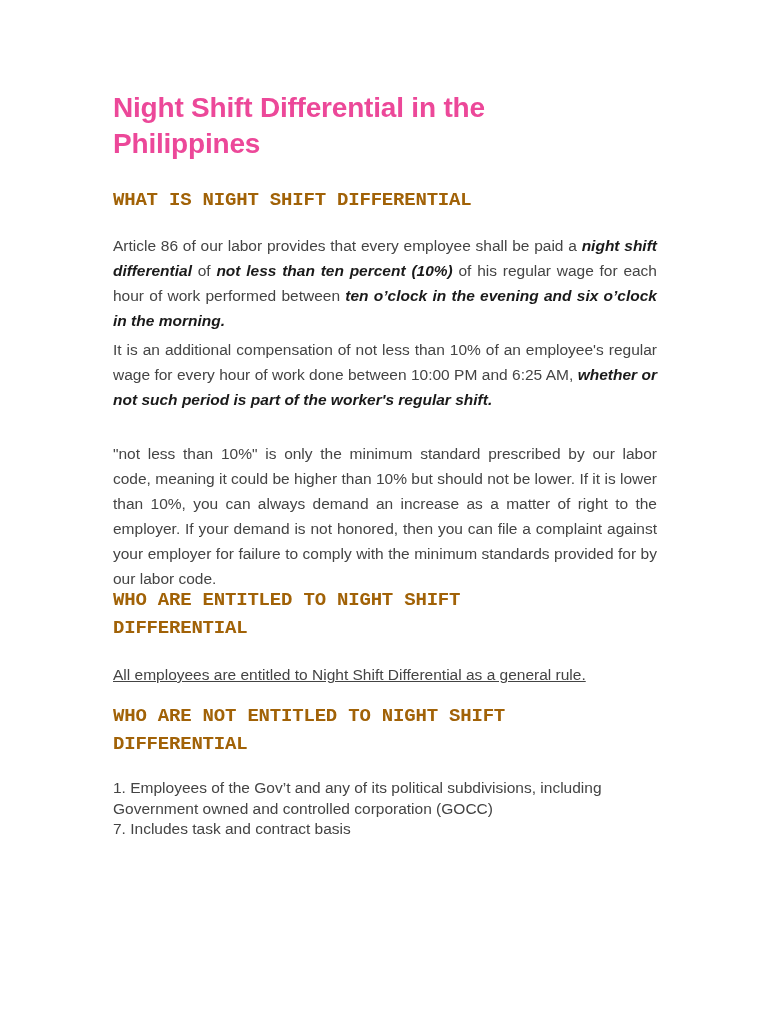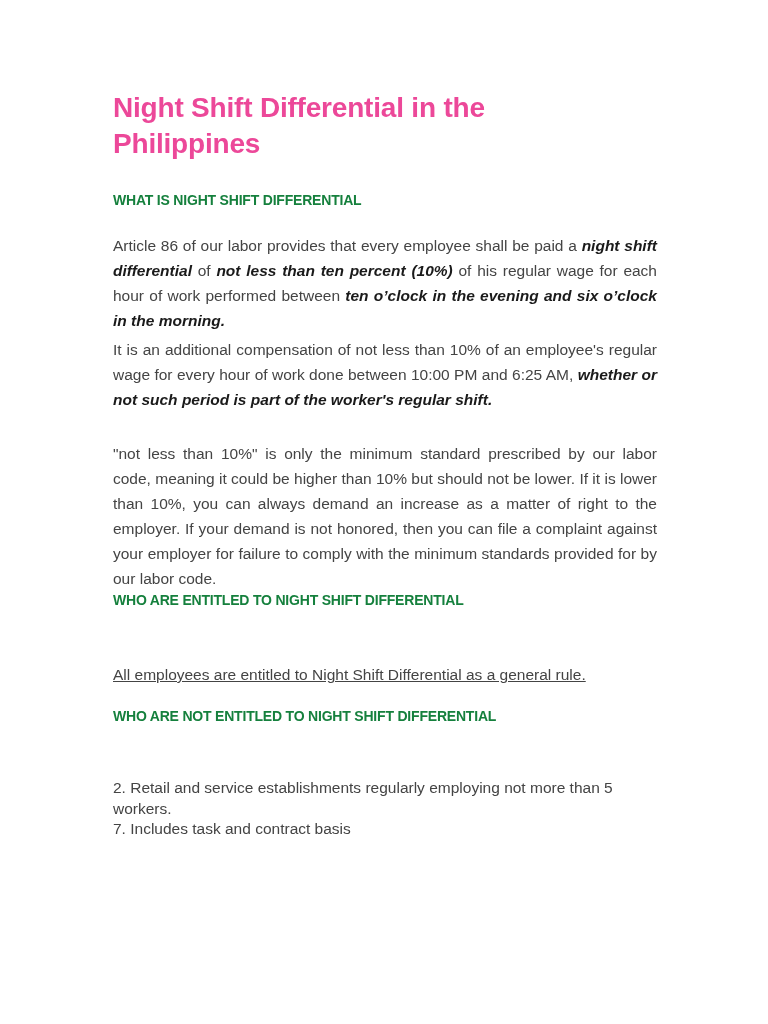--- a/index.html
+++ b/index.html
@@ -23,25 +23,25 @@
     .doc-title {
       font-family: "Liberation Sans", sans-serif;
       font-weight: bold;
       font-size: 28px;
       line-height: 36px;
       color: #ec4899;
       margin: 0 0 17px 0;
       letter-spacing: -0.2px;
     }
     .section-heading {
-      font-family: Liberation Sans, sans-serif;
+      font-family: Liberation Mono, monospace;
       font-weight: bold;
-      font-size: 14px;
+      font-size: 19px;
       line-height: 28px;
-      color: #15803d;
+      color: #a16207;
       margin: 0;
       letter-spacing: -0.2px;
     }
     .para {
       font-family: "Liberation Sans", sans-serif;
       font-size: 15.5px;
       line-height: 25px;
       color: #444444;
       margin: 0;
     }
@@ -88,17 +88,17 @@
 
   <h2 class="section-heading" style="position:absolute; top:496px; left:0; width:430px;">WHO ARE ENTITLED TO NIGHT SHIFT DIFFERENTIAL</h2>
 
   <p class="para" style="position:absolute; top:572px; left:0; width:560px;text-decoration:underline;">
     <span>All employees are entitled to Night Shift Differential as a general rule.</span>
   </p>
 
   <h2 class="section-heading" style="position:absolute; top:612px; left:0; width:490px;">WHO ARE NOT ENTITLED TO NIGHT SHIFT DIFFERENTIAL</h2>
 
   <ul class="list" style="position:absolute; top:688px; left:0; width:540px;">
-    <li>2. Retail and service establishments regularly employing not more than 5 workers.</li>
+    <li>1. Employees of the Gov’t and any of its political subdivisions, including Government owned and controlled corporation (GOCC)</li>
     <li>7. Includes task and contract basis</li>
   </ul>
 
 </div>
 
 </body></html>

